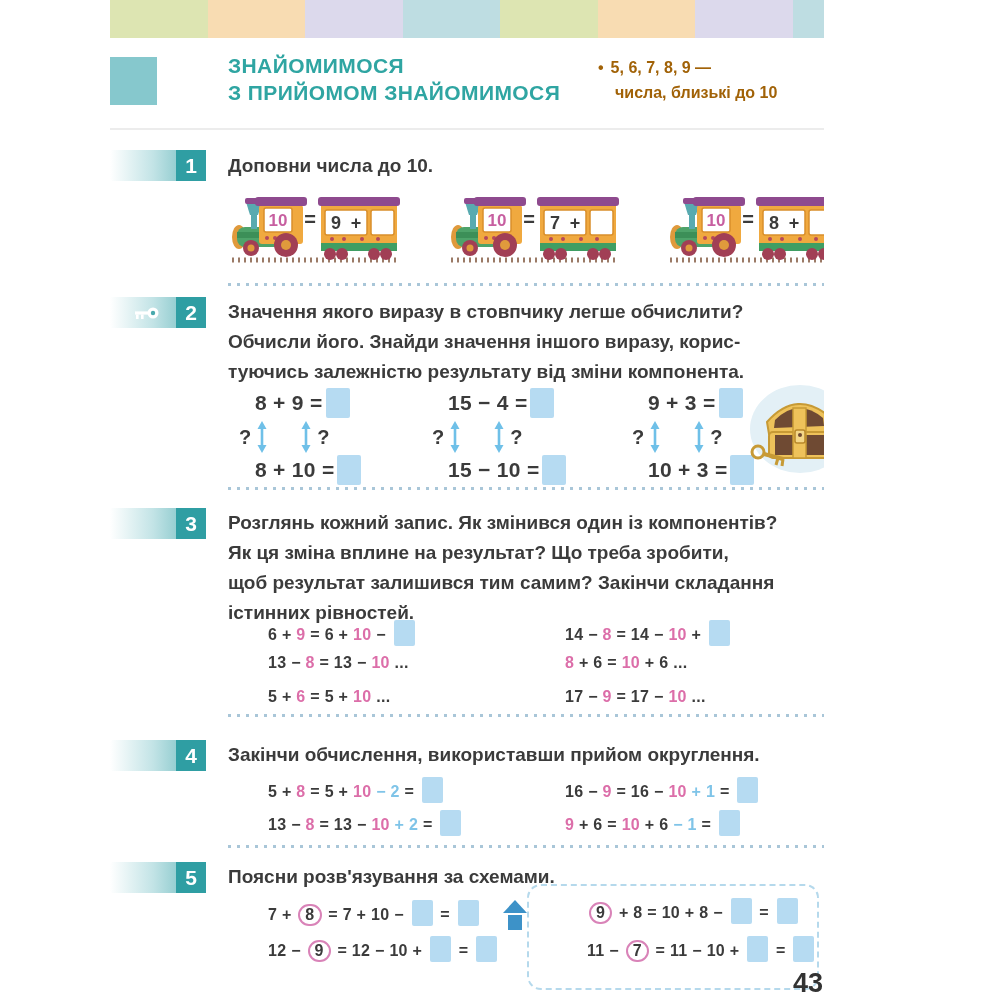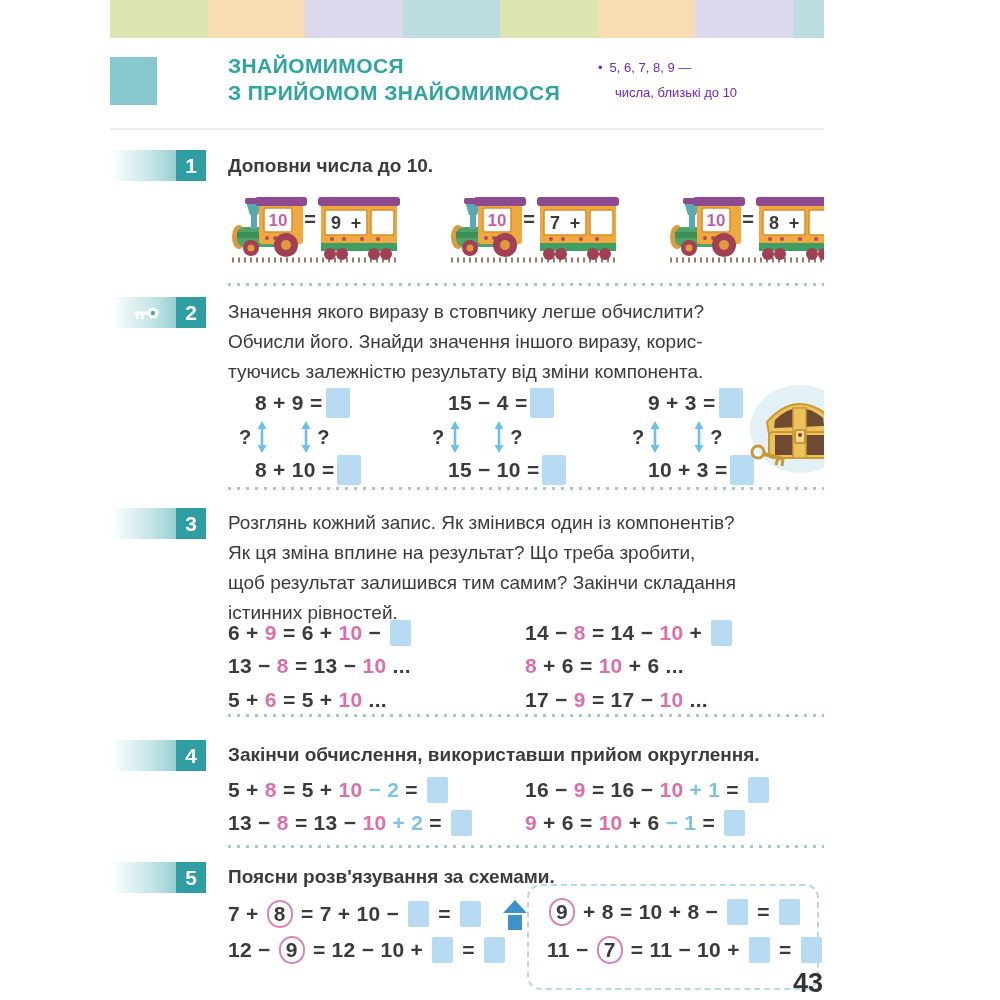--- a/index.html
+++ b/index.html
@@ -7,43 +7,43 @@
         font-family:"Liberation Sans",sans-serif;color:#3b3b3b;overflow:hidden;}
 
   
   .top-strip{position:absolute;left:110px;top:0;width:780px;height:38px;display:flex;}
   .strip-block{flex:1;height:38px;}
 
   
   .header-square{position:absolute;left:110px;top:57px;width:47px;height:48px;background:#86c8cd;}
   .header-title{position:absolute;left:228px;top:52px;font-size:21px;line-height:27px;
                 font-weight:bold;color:#2fa5a2;letter-spacing:.4px;white-space:nowrap;}
-  .header-note{position:absolute;left:598px;top:55px;font-size:13px;line-height:25px;
-               font-weight:normal;color:#6d28d9;white-space:nowrap;}
+  .header-note{position:absolute;left:598px;top:55px;font-size:16px;line-height:25px;
+               font-weight:bold;color:#a16207;white-space:nowrap;}
   .header-note .bullet{margin-right:7px;}
   .header-note .note2{margin-left:17px;}
   .hline{position:absolute;left:110px;top:128px;width:780px;height:2px;background:#ececec;}
 
   
   .badge{position:absolute;left:110px;width:96px;height:31px;display:flex;align-items:center;
          justify-content:flex-end;border-radius:2px;
          background:linear-gradient(90deg,rgba(134,200,205,0) 0%,rgba(134,200,205,.5) 45%,#5fb4b8 100%);}
   .badge-num{width:30px;height:31px;background:#2f9ea3;color:#fff;font-weight:bold;font-size:21px;
              display:flex;align-items:center;justify-content:center;}
   .badge .key{margin-right:16px;}
 
   .task-title{position:absolute;font-size:19px;font-weight:bold;white-space:nowrap;color:#3b3b3b;}
-  .task-lines{position:absolute;left:228px;font-size:19px;line-height:30px;font-weight:normal;
+  .task-lines{position:absolute;left:228px;font-size:19px;line-height:30px;font-weight:bold;
               white-space:nowrap;color:#3b3b3b;}
 
   .dotsep{position:absolute;left:228px;width:660px;height:3px;
           background:repeating-linear-gradient(90deg,#a9c6d8 0 3px,transparent 3px 9px);}
 
   
-  .eq{position:absolute;font-size:21px;font-weight:bold;white-space:nowrap;color:#3b3b3b;letter-spacing:.3px;}
+  .eq{position:absolute;font-size:16px;font-weight:bold;white-space:nowrap;color:#3b3b3b;letter-spacing:.3px;margin-left:40px;}
   .seg-d{color:#3b3b3b;}
   .seg-p{color:#dc6ea9;}
   .seg-b{color:#7fc4e8;}
   .seg-o{display:inline-block;border:2px solid #d983b8;border-radius:999px;padding:0 5px;
          margin:0 2px;line-height:1.15;color:#3b3b3b;}
   .ansbox{display:inline-block;width:21px;height:26px;background:#b6dbf2;border-radius:2px;
           vertical-align:-6px;margin:0 3px;}
   .ansbox.lg{width:24px;height:30px;vertical-align:-8px;}
 
   

